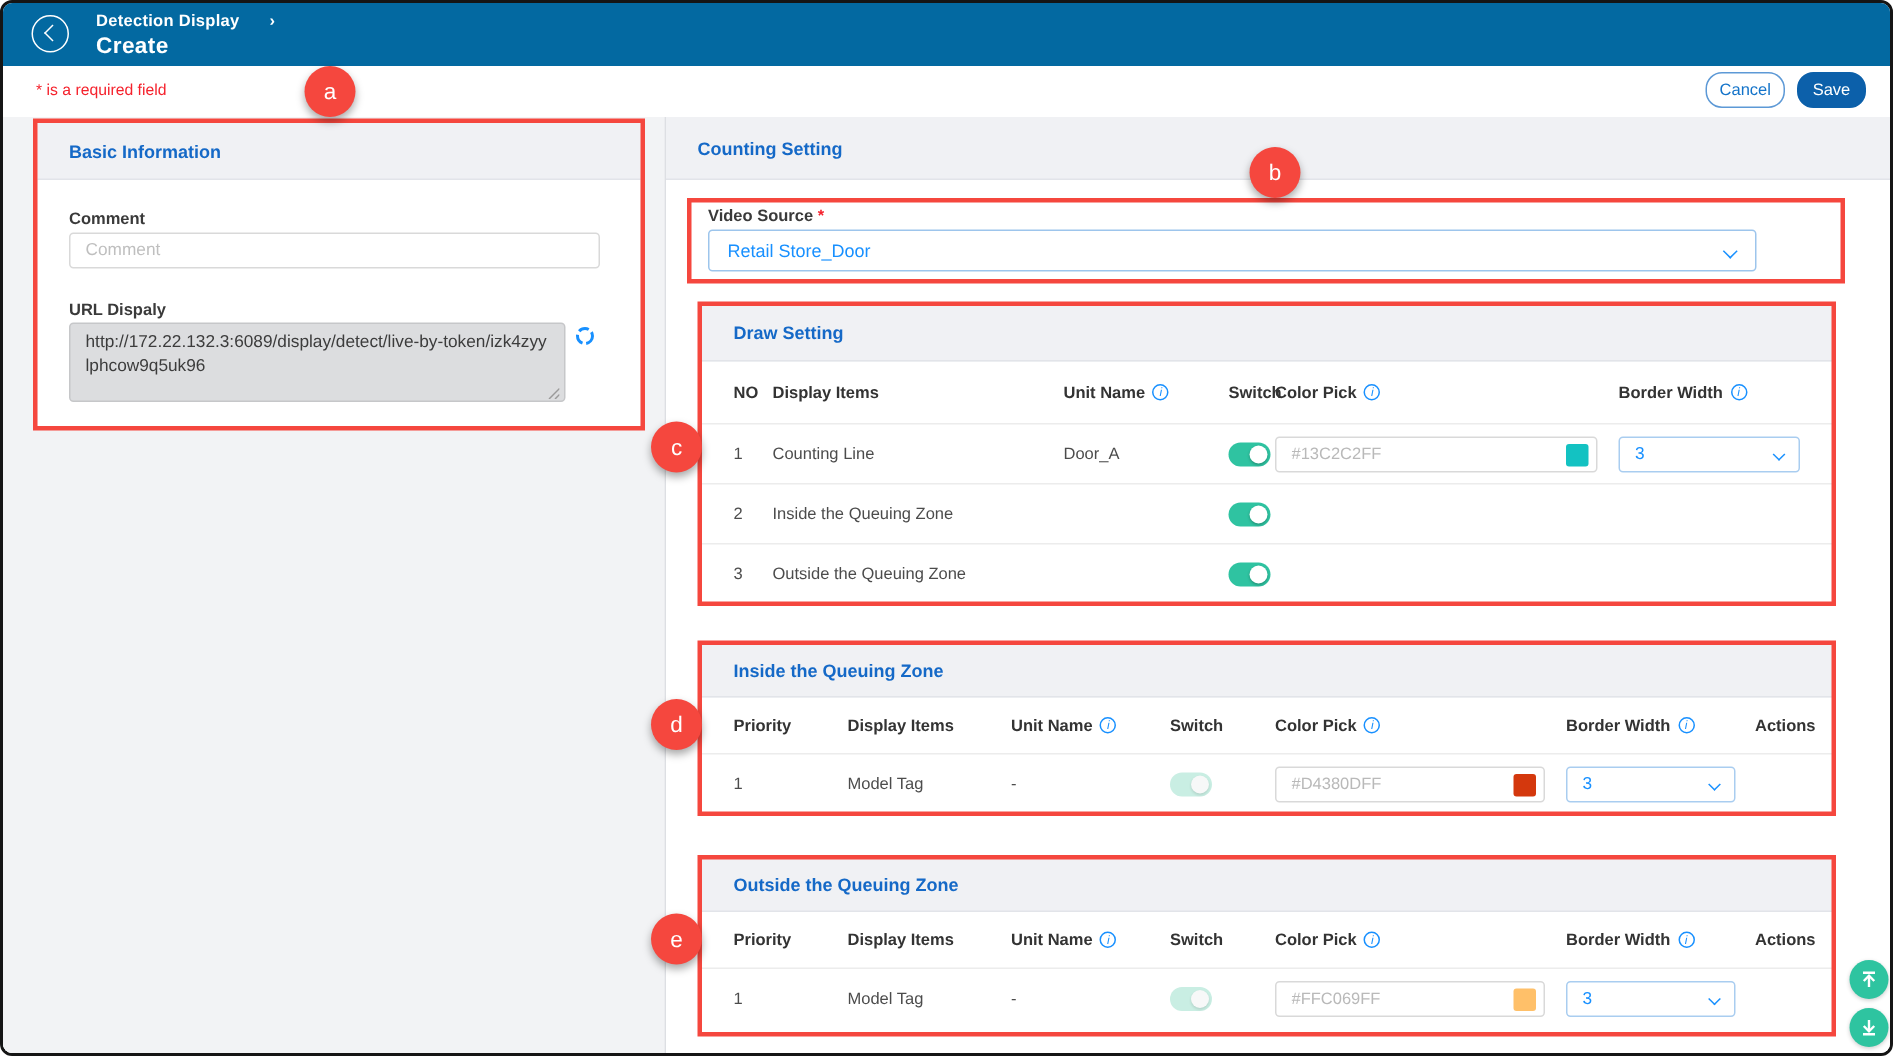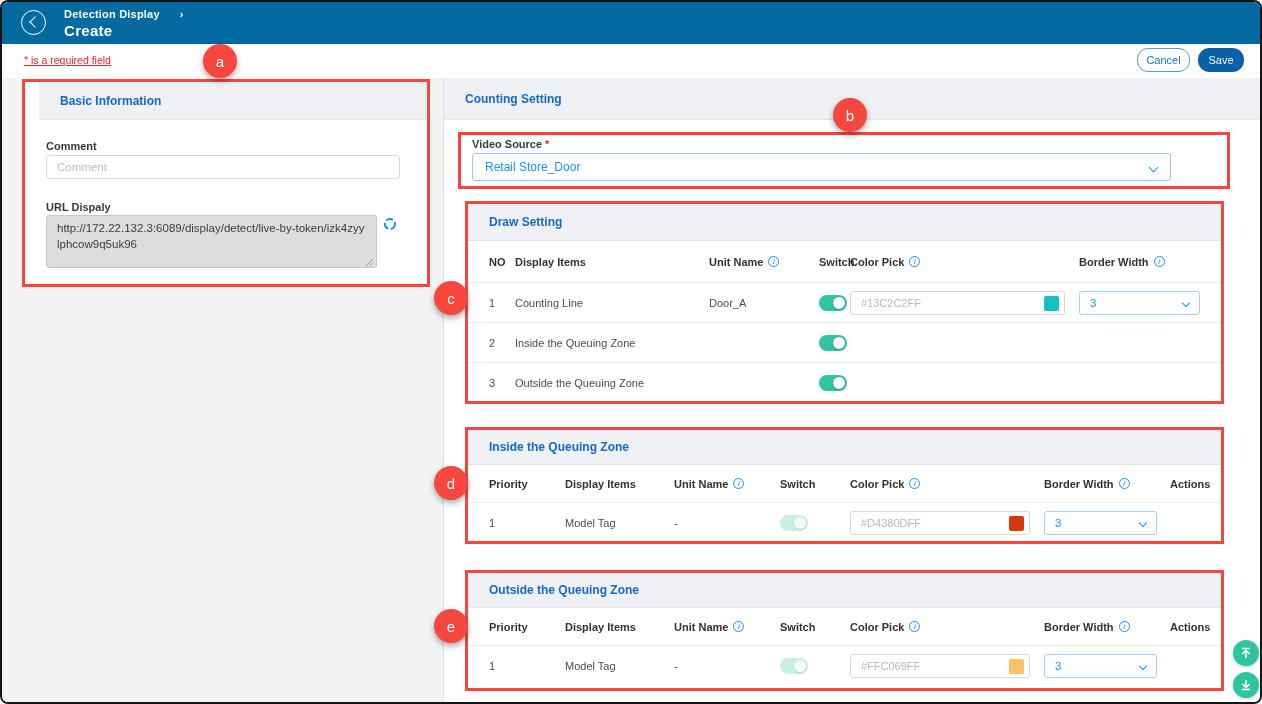--- a/index.html
+++ b/index.html
@@ -17,40 +17,40 @@
   .back-btn { position:absolute; left:19px; top:8px; width:25px; height:25px;
     border:1.6px solid #ffffff; border-radius:50%; cursor:pointer; }
   .back-chev { position:absolute; left:9px; top:7px; width:8px; height:8px;
     border-left:1.8px solid #fff; border-bottom:1.8px solid #fff; transform:rotate(45deg); }
   .crumb { position:absolute; left:62px; top:6px; font-size:11px; font-weight:bold; color:#ffffff; letter-spacing:.2px; }
   .crumb-sep { margin-left:20px; font-weight:bold; }
   .page-title { position:absolute; left:62px; top:20px; font-size:15px; font-weight:bold; color:#ffffff; letter-spacing:.3px; }
 
   
   .toolbar { position:absolute; left:0; top:42px; width:100%; height:34px; background:#ffffff; }
-  .required-note { position:absolute; left:22px; top:10px; font-size:10.5px; color:#f5222d;text-decoration:underline; }
+  .required-note { position:absolute; left:22px; top:10px; font-size:10.5px; color:#f5222d; }
   .btn { position:absolute; top:4px; height:24px; border-radius:11px; font-size:11px;
     display:flex; align-items:center; justify-content:center; cursor:pointer; }
   .btn-cancel { right:70px; width:53px; background:#fff; border:1px solid #5d99d6; color:#1373c9; }
   .btn-save { right:16px; width:46px; background:#0c60aa; border:1px solid #0c60aa; color:#fff; }
 
   
   .content-bg { position:absolute; left:0; top:76px; width:100%; height:626px; background:#ffffff; }
   .left-bg { position:absolute; left:0; top:0; width:441px; height:100%; background:#f2f3f5; }
   .v-divider { position:absolute; left:441px; top:0; width:1px; height:100%; background:#dddfe3; }
 
   
   .section { position:absolute; background:#ffffff; }
   .section-strip { height:38px; background:#f0f1f4; border-bottom:1px solid #e2e4e9;
     display:flex; align-items:center; padding-left:21px; }
   .section-strip.slim { height:36px; }
   .section-title { font-size:12px; font-weight:bold; color:#1569c7; }
 
   
-  .basic-card { left:23px; top:80px; width:402px; height:202px;padding-left:14px; }
+  .basic-card { left:23px; top:80px; width:402px; height:202px; }
   .field-label { font-size:11px; font-weight:bold; color:#3a3a3a; }
   .comment-label { position:absolute; left:21px; top:58px; }
   .comment-input { position:absolute; left:21px; top:73px; width:354px; height:24px;
     border:1px solid #d9d9d9; border-radius:3px; padding:0 10px; font-size:11.5px;
     font-family:"Liberation Sans", sans-serif; color:#333; }
   .comment-input::placeholder { color:#bfbfbf; }
   .url-label { position:absolute; left:21px; top:119px; }
   .url-textarea { position:absolute; left:21px; top:133px; width:331px; height:53px;
     background:#dcdddf; border:1px solid #c6c7c9; border-radius:3px; resize:none;
     padding:5px 10px; font-size:11.5px; line-height:1.35; color:#3c3c3c;

